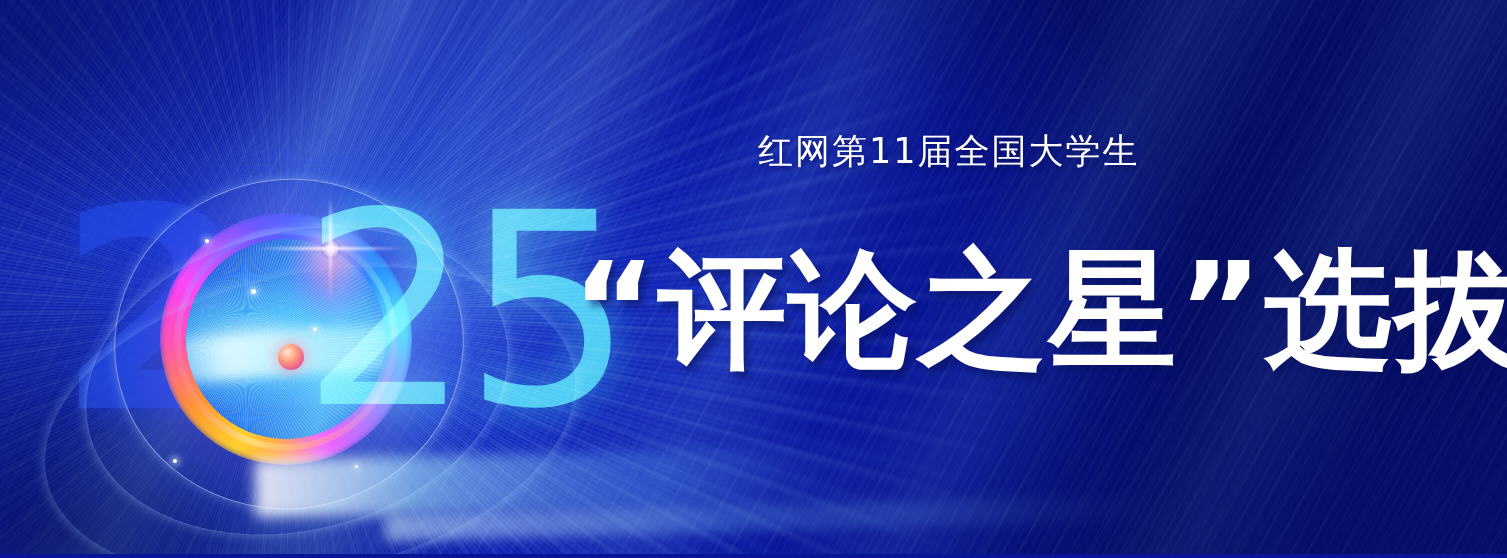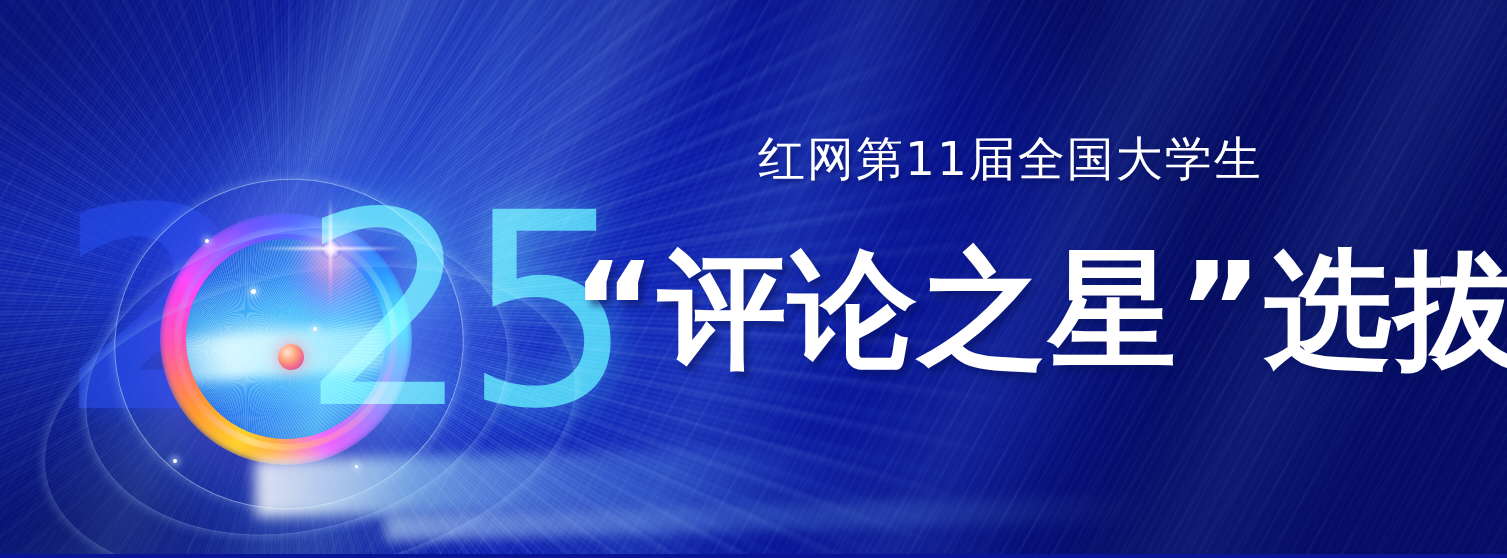--- a/index.html
+++ b/index.html
@@ -266,21 +266,21 @@
 
   
   .spark { position:absolute; border-radius:50%; background:#fff; box-shadow:0 0 7px 2px rgba(220,240,255,.85); }
 
   
   #text-block { position:absolute; left:0; top:0; width:100%; height:100%; }
 
   .subtitle {
     position:absolute;
     left:758px; top:128px;
-    font-size:47px;
+    font-size:35px;
     font-weight:400;
     letter-spacing:2px;
     color:#ffffff;
     font-family:"DejaVu Sans","Liberation Sans",sans-serif;
     text-shadow: 2px 3px 4px rgba(6,16,90,0.60);
     white-space:nowrap;
   }
 
   .main-title {
     position:absolute;

